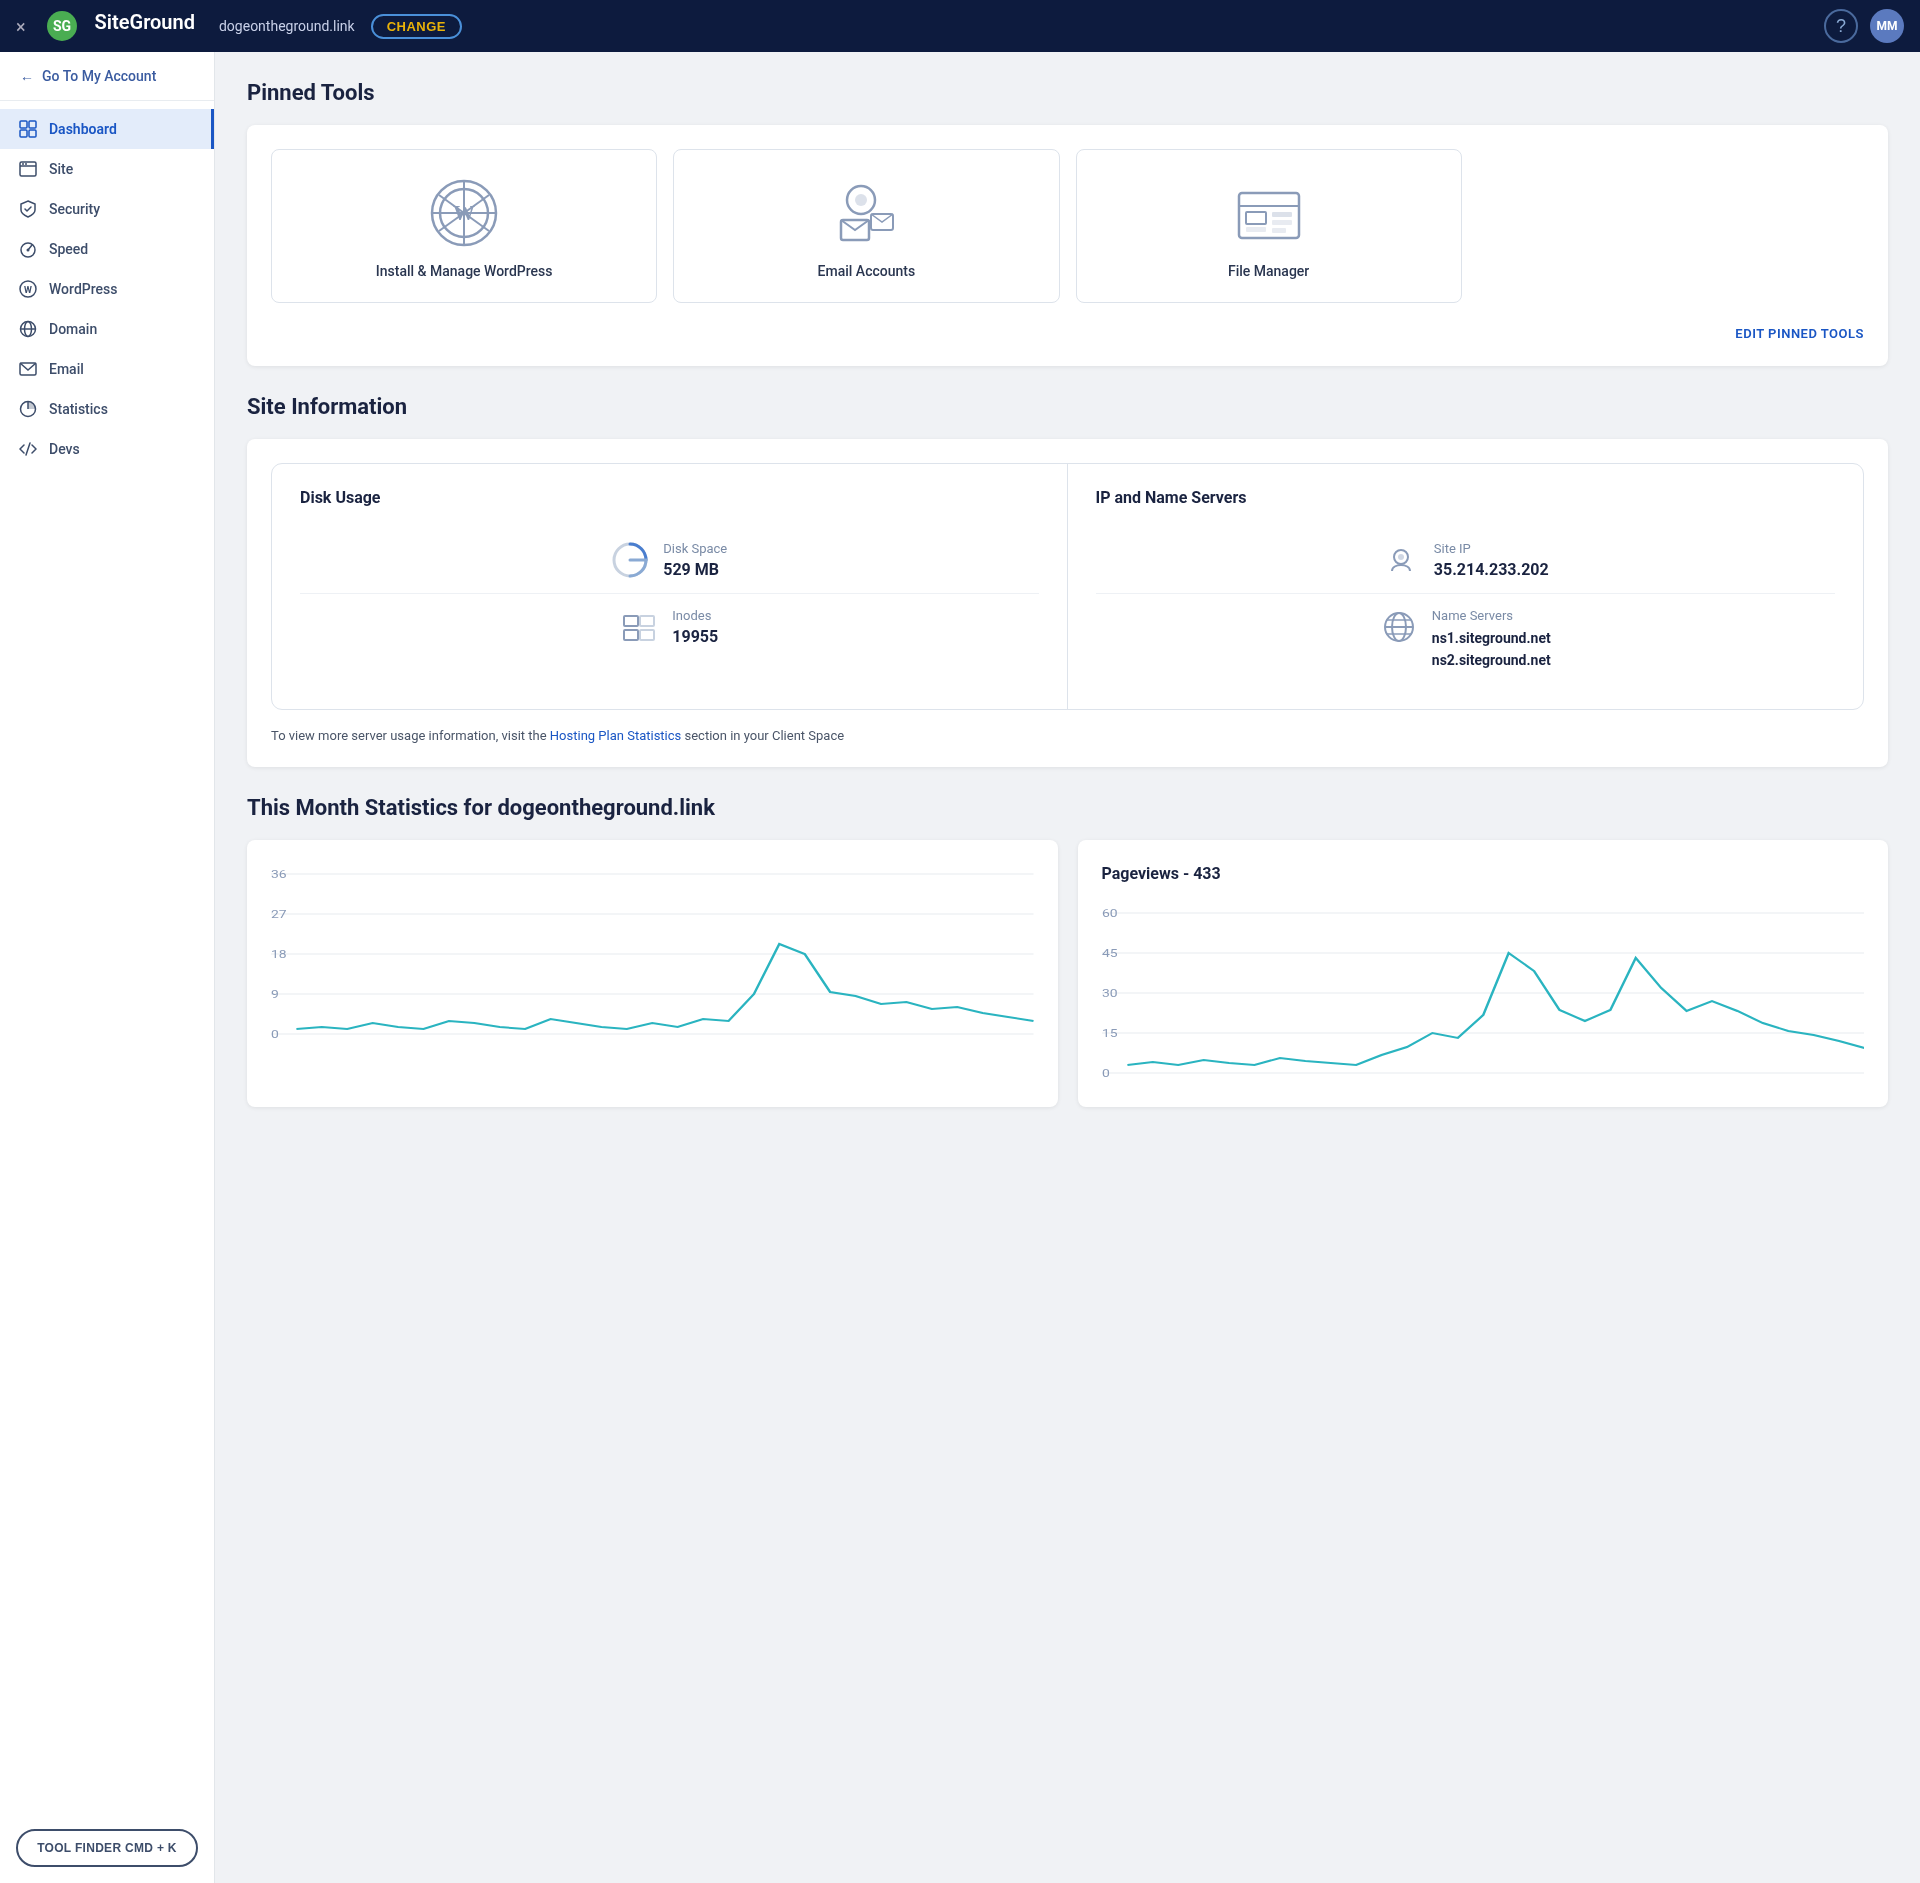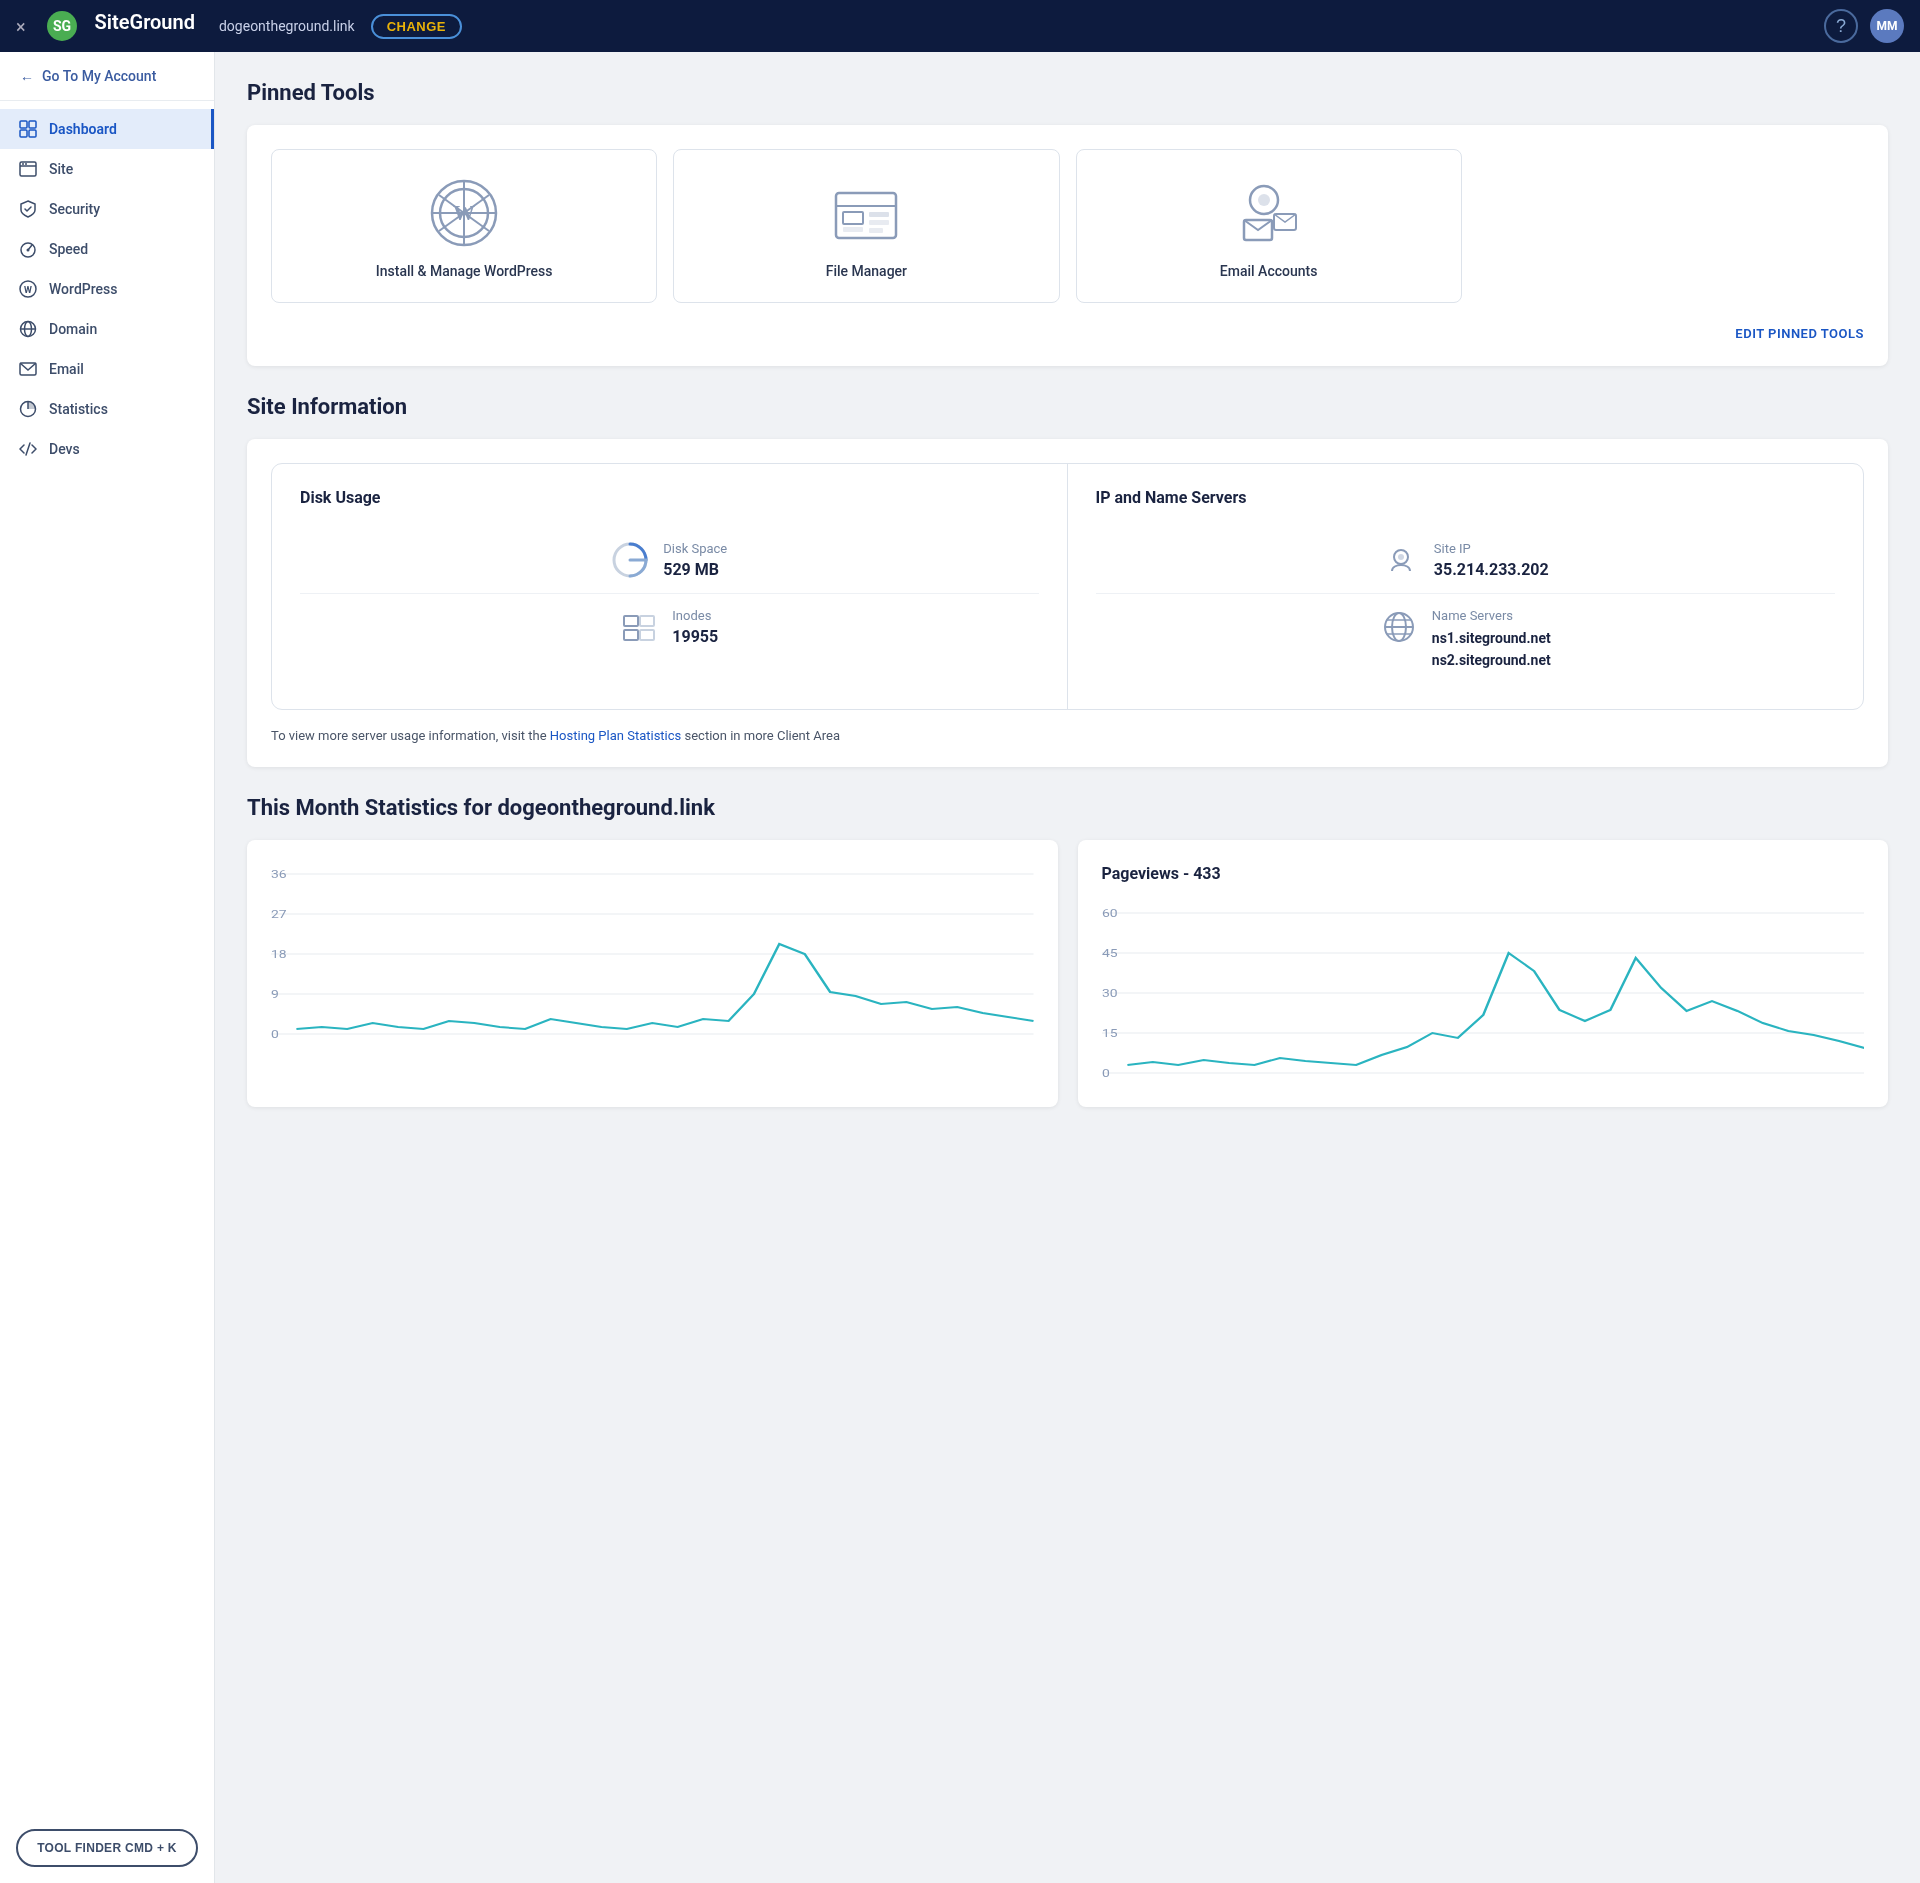--- a/index.html
+++ b/index.html
@@ -285,44 +285,44 @@
               <line x1="10" y1="53" x2="60" y2="17" stroke="#8a9bb8" stroke-width="2"></line>
               <text x="35" y="42" text-anchor="middle" font-size="22" font-weight="900" fill="#8a9bb8" font-family="Georgia,serif">W</text>
             </svg>
           </div>
           <span class="tool-card-label">Install &amp; Manage WordPress</span>
         </div>
 
         <div class="tool-card">
           <div class="tool-card-icon">
             <svg viewBox="0 0 70 70" width="70" height="70">
+              <circle cx="30" cy="22" r="14" fill="none" stroke="#8a9bb8" stroke-width="2.5"></circle>
+              <circle cx="30" cy="22" r="6" fill="#8a9bb8" opacity="0.3"></circle>
+              <rect x="10" y="42" width="28" height="20" rx="2" fill="none" stroke="#8a9bb8" stroke-width="2.5"></rect>
+              <polyline points="10,42 24,52 38,42" fill="none" stroke="#8a9bb8" stroke-width="2"></polyline>
+              <rect x="40" y="36" width="22" height="16" rx="2" fill="none" stroke="#8a9bb8" stroke-width="2"></rect>
+              <polyline points="40,36 51,44 62,36" fill="none" stroke="#8a9bb8" stroke-width="1.5"></polyline>
+            </svg>
+          </div>
+          <span class="tool-card-label">Email Accounts</span>
+        </div>
+
+        <div class="tool-card">
+          <div class="tool-card-icon">
+            <svg viewBox="0 0 70 70" width="70" height="70">
               <rect x="5" y="15" width="60" height="45" rx="3" fill="none" stroke="#8a9bb8" stroke-width="2.5"></rect>
               <line x1="5" y1="28" x2="65" y2="28" stroke="#8a9bb8" stroke-width="2"></line>
               <rect x="12" y="34" width="20" height="12" rx="1" fill="none" stroke="#8a9bb8" stroke-width="2"></rect>
               <rect x="12" y="49" width="20" height="5" rx="1" fill="#8a9bb8" opacity="0.2"></rect>
               <rect x="38" y="34" width="20" height="5" rx="1" fill="#8a9bb8" opacity="0.3"></rect>
               <rect x="38" y="42" width="20" height="5" rx="1" fill="#8a9bb8" opacity="0.2"></rect>
               <rect x="38" y="50" width="14" height="5" rx="1" fill="#8a9bb8" opacity="0.2"></rect>
             </svg>
           </div>
           <span class="tool-card-label">File Manager</span>
-        </div>
-
-        <div class="tool-card">
-          <div class="tool-card-icon">
-            <svg viewBox="0 0 70 70" width="70" height="70">
-              <circle cx="30" cy="22" r="14" fill="none" stroke="#8a9bb8" stroke-width="2.5"></circle>
-              <circle cx="30" cy="22" r="6" fill="#8a9bb8" opacity="0.3"></circle>
-              <rect x="10" y="42" width="28" height="20" rx="2" fill="none" stroke="#8a9bb8" stroke-width="2.5"></rect>
-              <polyline points="10,42 24,52 38,42" fill="none" stroke="#8a9bb8" stroke-width="2"></polyline>
-              <rect x="40" y="36" width="22" height="16" rx="2" fill="none" stroke="#8a9bb8" stroke-width="2"></rect>
-              <polyline points="40,36 51,44 62,36" fill="none" stroke="#8a9bb8" stroke-width="1.5"></polyline>
-            </svg>
-          </div>
-          <span class="tool-card-label">Email Accounts</span>
         </div>
 
 
       </div>
       <div style="text-align:right">
         <a class="edit-pinned">EDIT PINNED TOOLS</a>
       </div>
     </div>
 
     <h2 class="section-title">Site Information</h2>
@@ -390,21 +390,21 @@
               <div class="info-value-multi">
                 <span>ns1.siteground.net</span><br>
                 <span>ns2.siteground.net</span>
               </div>
             </div>
           </div>
         </div>
 
       </div>
       <p class="site-info-note">
-        <span>To view more server usage information, visit the </span><a class="site-info-link">Hosting Plan Statistics</a><span> section in more Client Area</span>
+        <span>To view more server usage information, visit the </span><a class="site-info-link">Hosting Plan Statistics</a><span> section in your Client Space</span>
       </p>
     </div>
 
     <h2 class="stats-title">This Month Statistics for dogeontheground.link</h2>
     <div class="stats-grid">
 
       <div class="stats-card">
         <div class="chart-container">
           <svg class="chart" viewBox="0 0 600 180" preserveAspectRatio="none">
 

